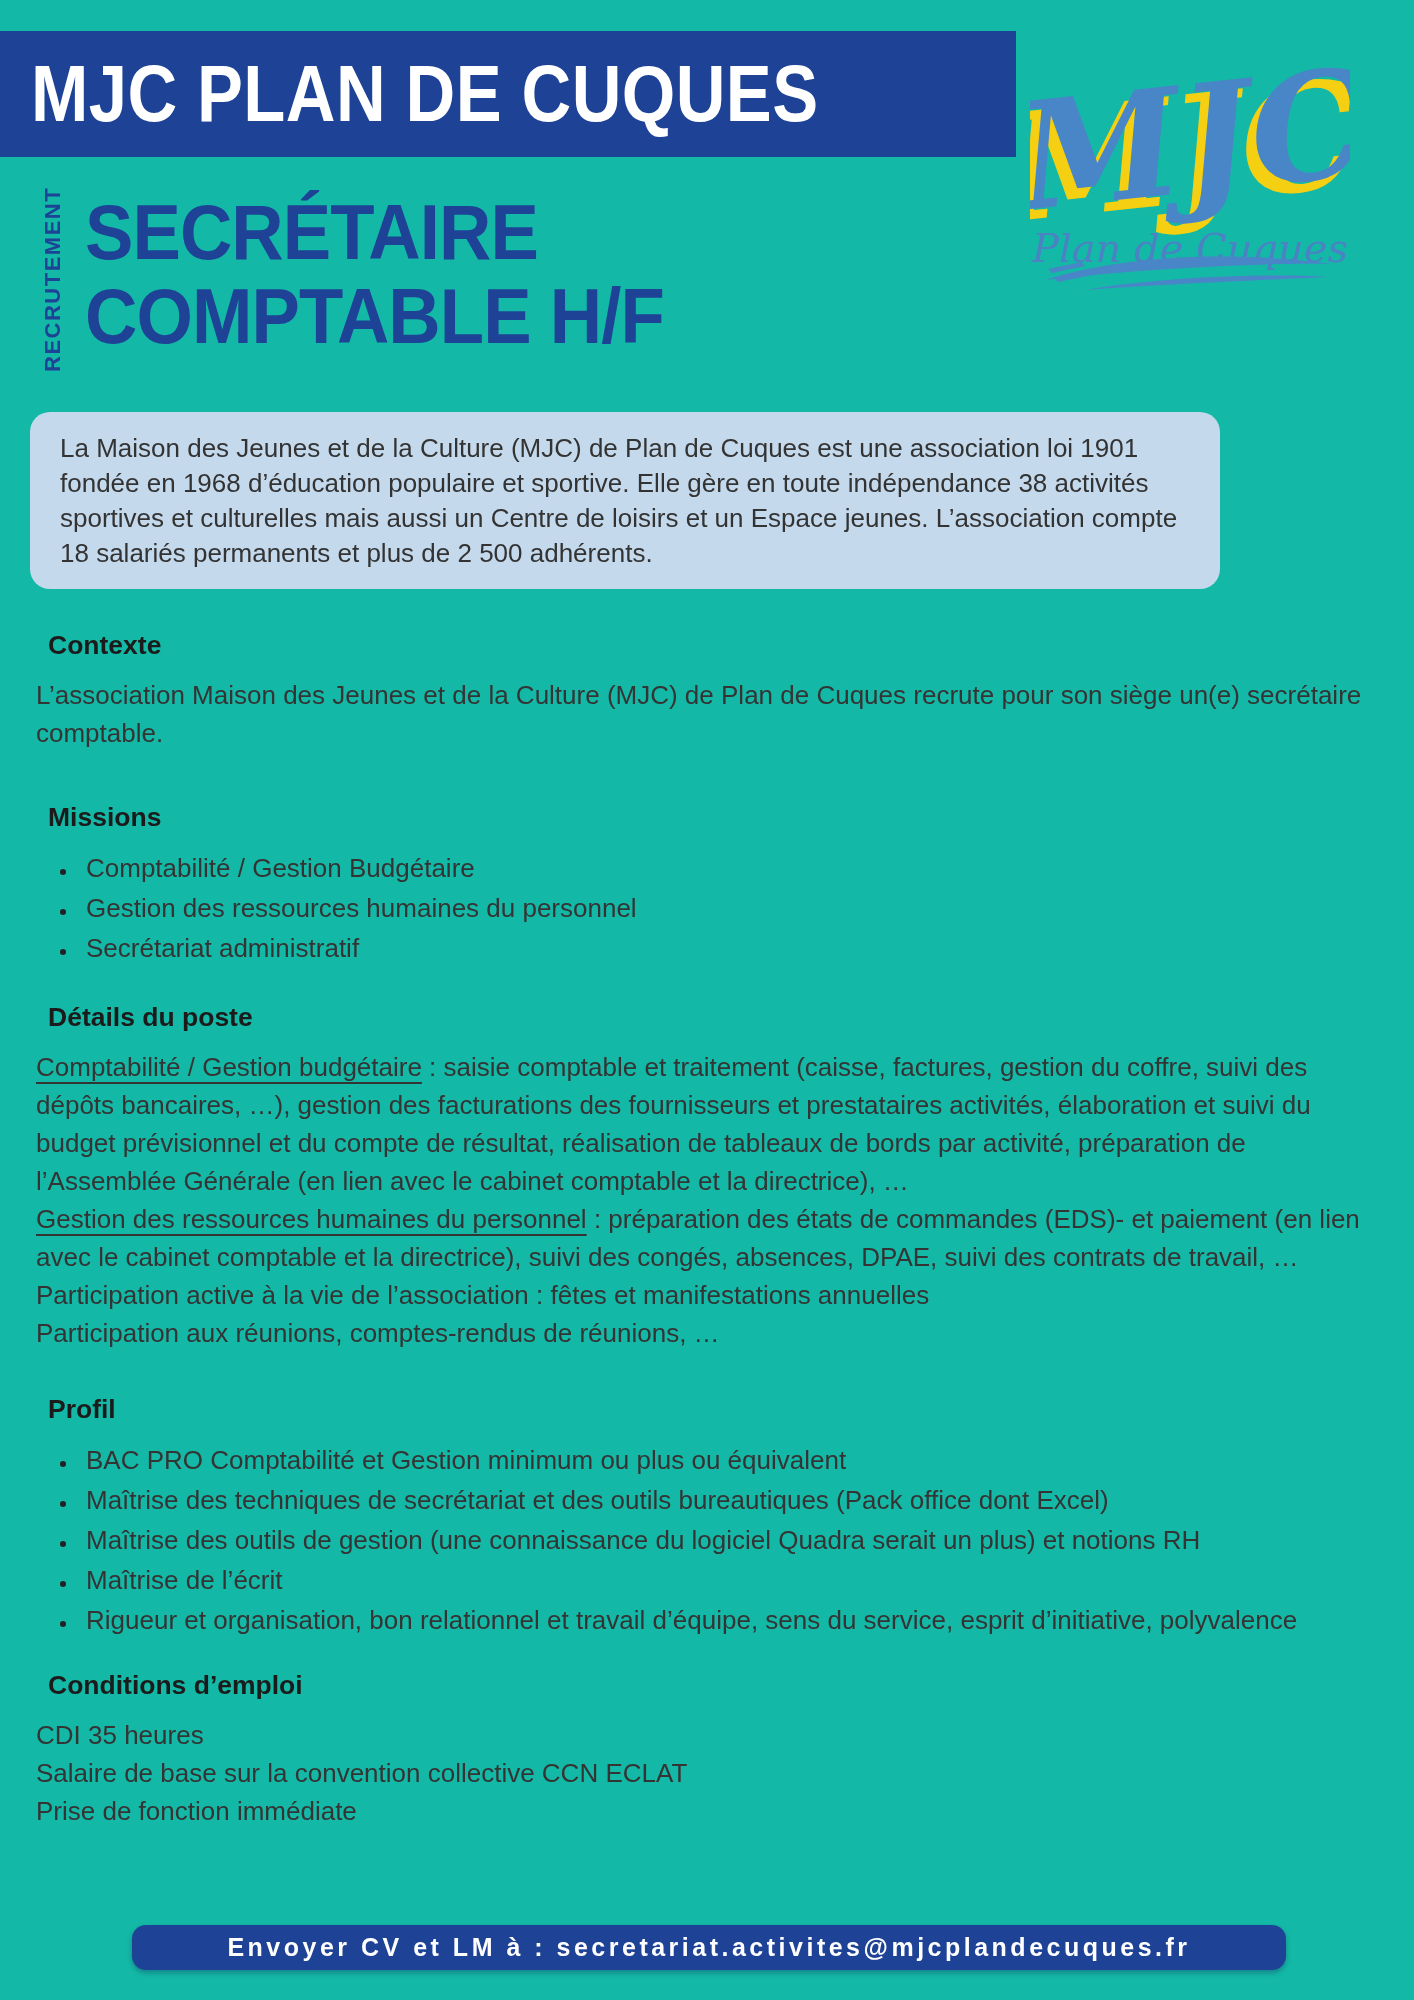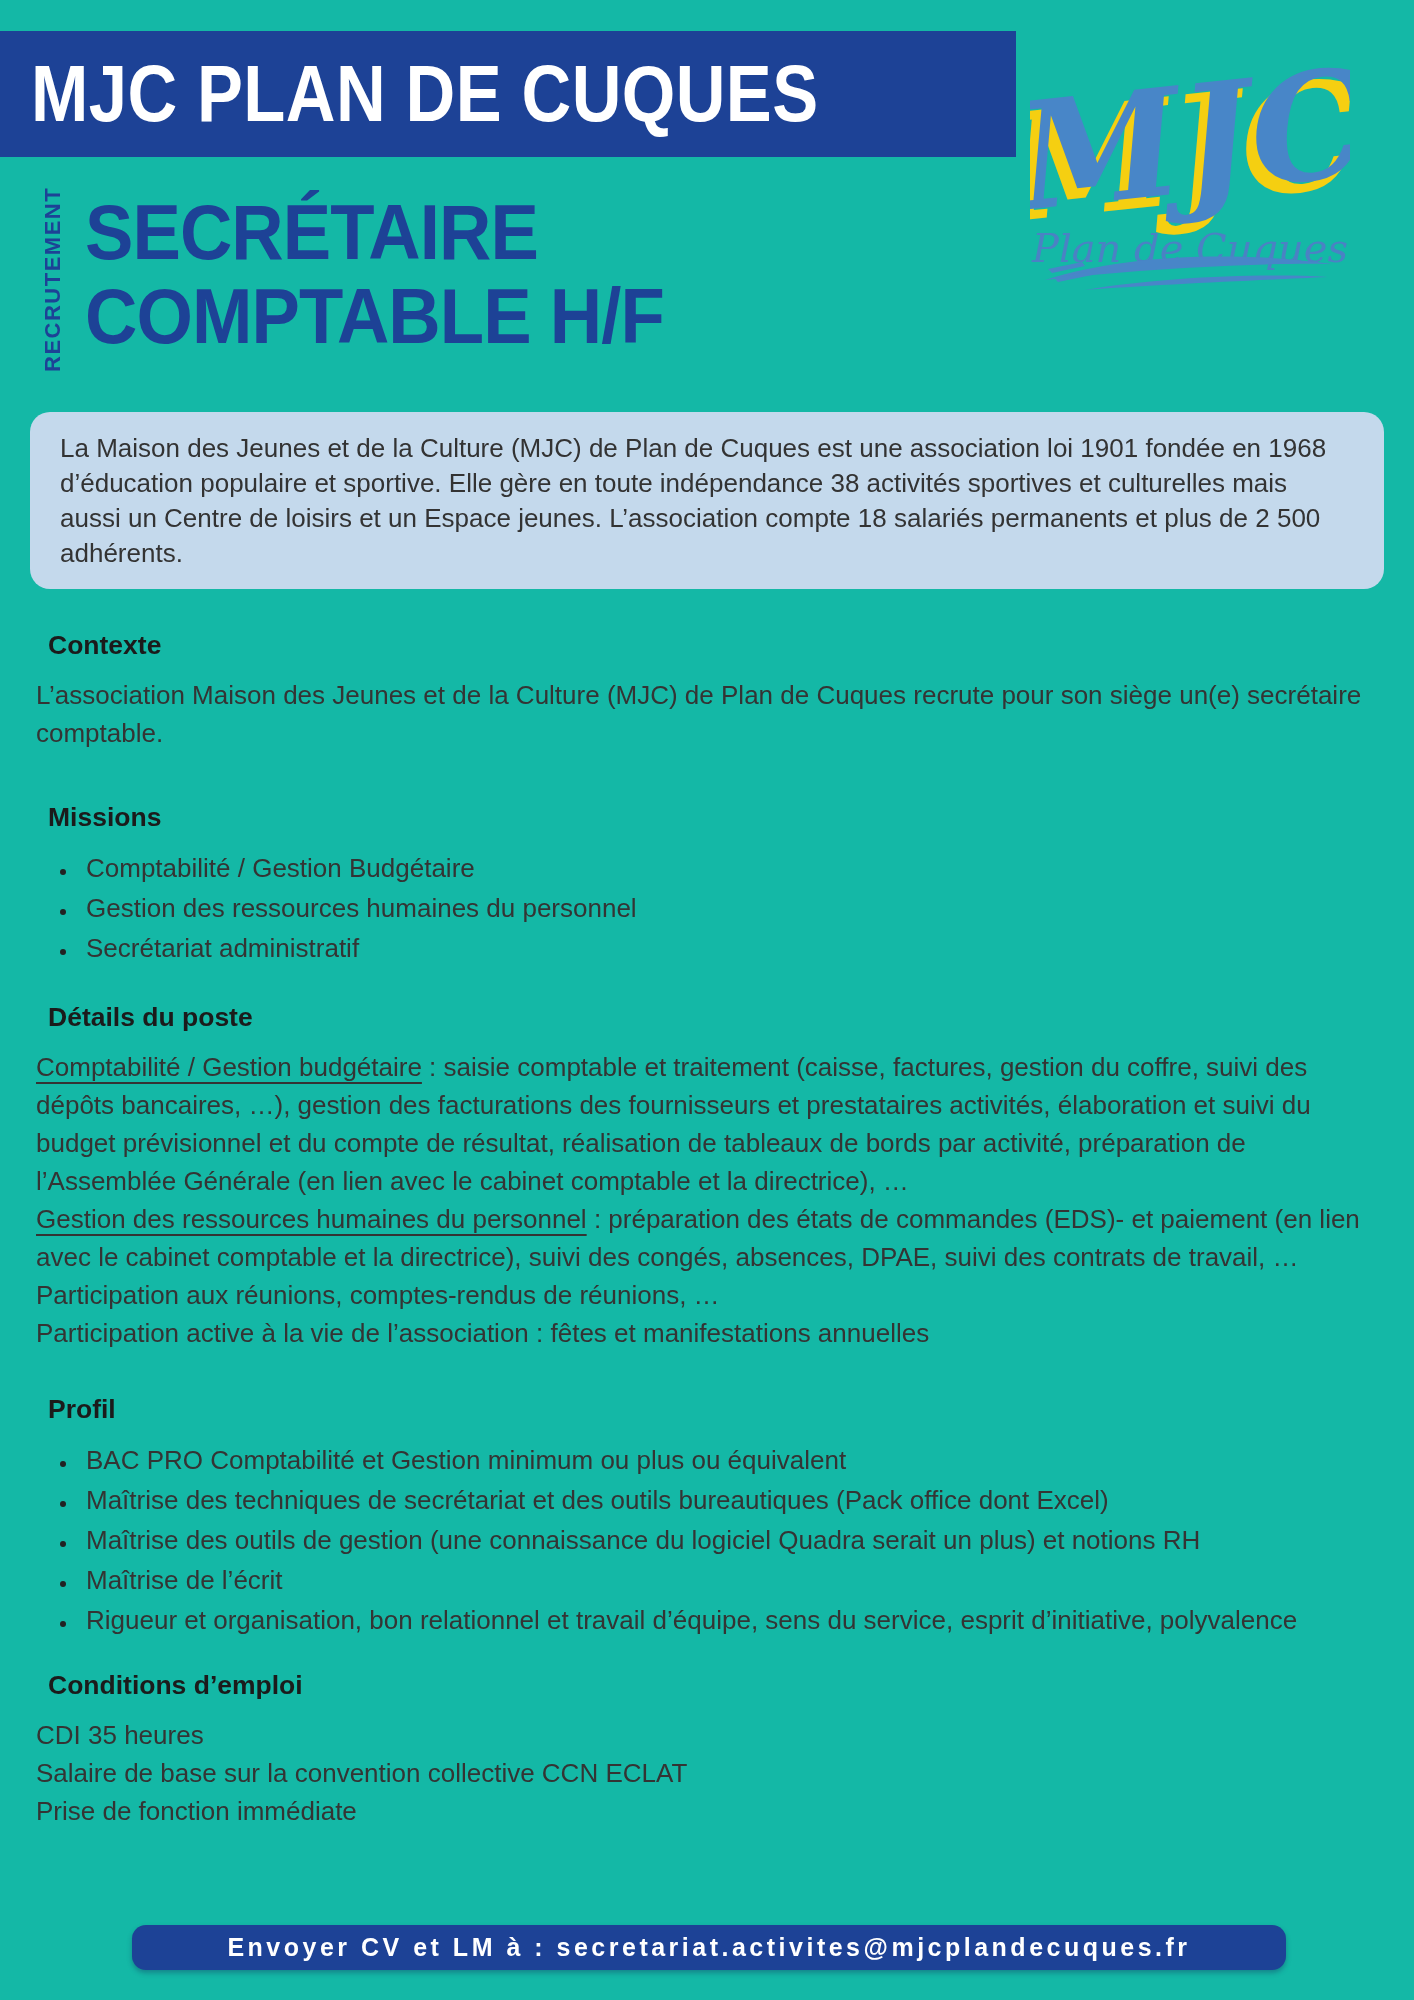--- a/index.html
+++ b/index.html
@@ -25,21 +25,21 @@
   }
   .job-title{
     position:absolute;left:85px;top:190px;
     color:#1d4296;font-weight:bold;font-size:78px;line-height:84px;
     transform:scaleX(0.93);transform-origin:left top;white-space:nowrap;letter-spacing:-1px;
   }
   
   .logo{position:absolute;left:1030px;top:22px;width:320px;height:292px;}
   
   .intro-box{
-    position:absolute;left:30px;top:412px;width:1354px;box-sizing:border-box;
+    position:absolute;left:30px;top:412px;width:1190px;box-sizing:border-box;
     background:#c4d9ec;border-radius:20px;padding:19px 30px 18px 30px;
     font-size:26px;line-height:35px;color:#333333;
   }
   
   .content{
     position:absolute;left:36px;top:614px;width:1346px;
     font-size:26px;line-height:38px;color:#343434;
   }
   .content h3{
     font-size:26.5px;line-height:38px;margin:12px;color:#1b1b1b;font-weight:bold;
@@ -113,22 +113,22 @@
         <li>Comptabilité / Gestion Budgétaire</li>
         <li>Gestion des ressources humaines du personnel</li>
         <li>Secrétariat administratif</li>
       </ul>
     </div>
 
     <div class="sec-details">
       <h3>Détails du poste</h3>
       <p><span class="u-lead">Comptabilité / Gestion budgétaire</span><span> : saisie comptable et traitement (caisse, factures, gestion du coffre, suivi des dépôts bancaires, …), gestion des facturations des fournisseurs et prestataires activités, élaboration et suivi du budget prévisionnel et du compte de résultat, réalisation de tableaux de bords par activité, préparation de l’Assemblée Générale (en lien avec le cabinet comptable et la directrice), …</span></p>
       <p><span class="u-lead">Gestion des ressources humaines du personnel</span><span> : préparation des états de commandes (EDS)- et paiement (en lien avec le cabinet comptable et la directrice), suivi des congés, absences, DPAE, suivi des contrats de travail, …</span></p>
+      <p><span>Participation active à la vie de l’association : fêtes et manifestations annuelles</span></p>
       <p><span>Participation aux réunions, comptes-rendus de réunions, …</span></p>
-      <p><span>Participation active à la vie de l’association : fêtes et manifestations annuelles</span></p>
     </div>
 
     <div class="sec-profil">
       <h3>Profil</h3>
       <ul>
         <li>BAC PRO Comptabilité et Gestion minimum ou plus ou équivalent</li>
         <li>Maîtrise des techniques de secrétariat et des outils bureautiques (Pack office dont Excel)</li>
         <li>Maîtrise des outils de gestion (une connaissance du logiciel Quadra serait un plus) et notions RH</li>
         <li>Maîtrise de l’écrit</li>
         <li>Rigueur et organisation, bon relationnel et travail d’équipe, sens du service, esprit d’initiative, polyvalence</li>

